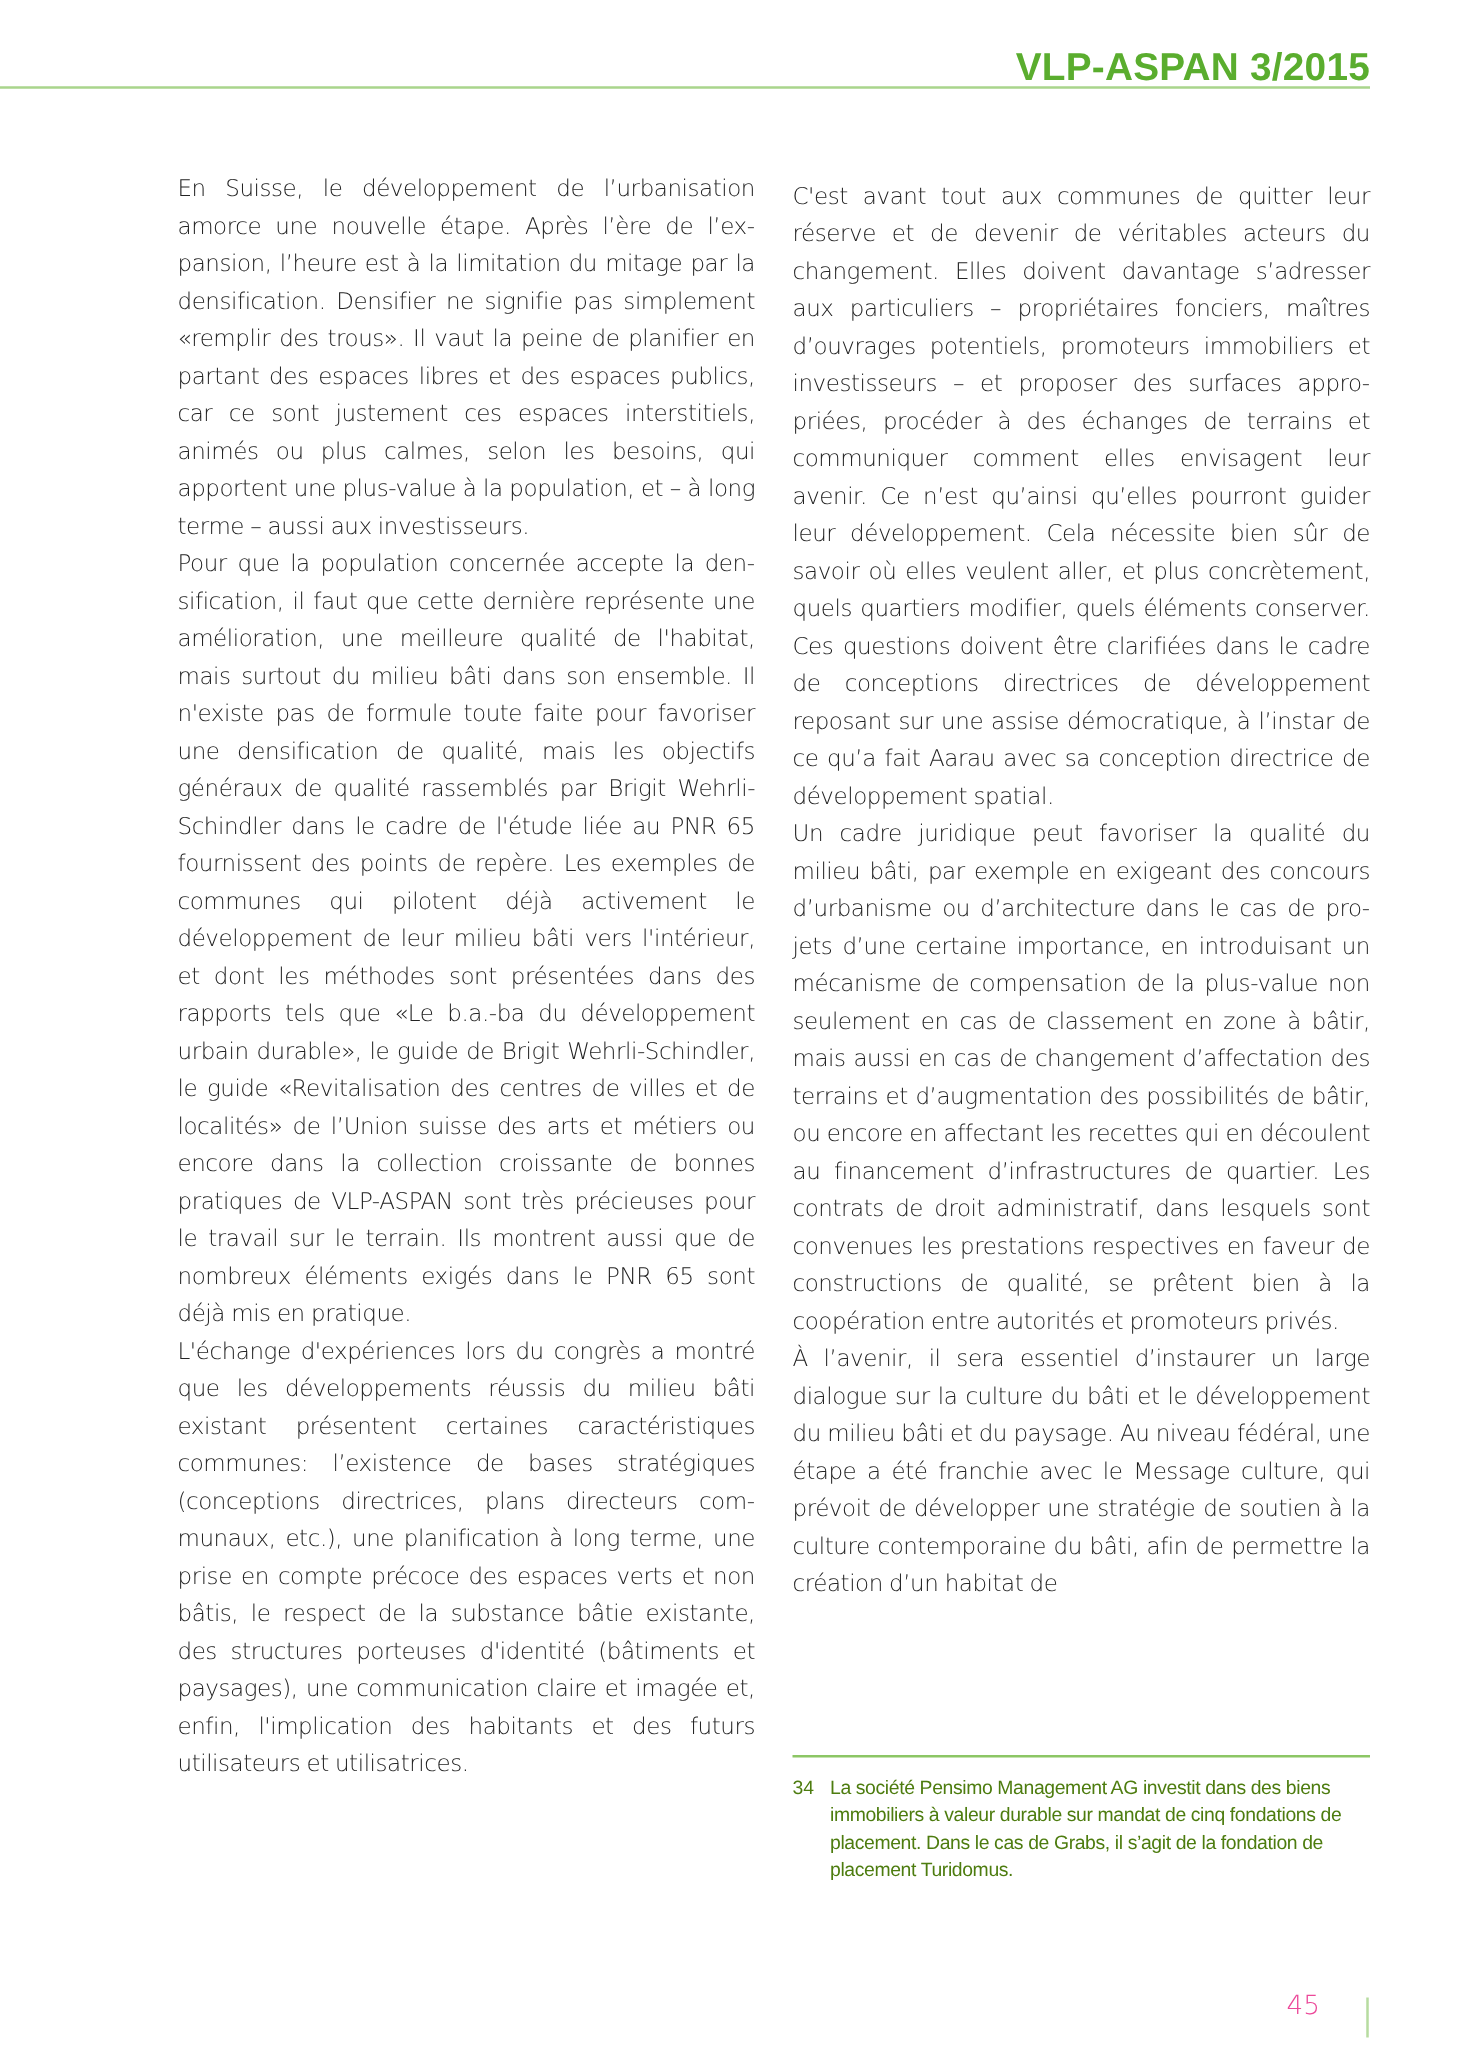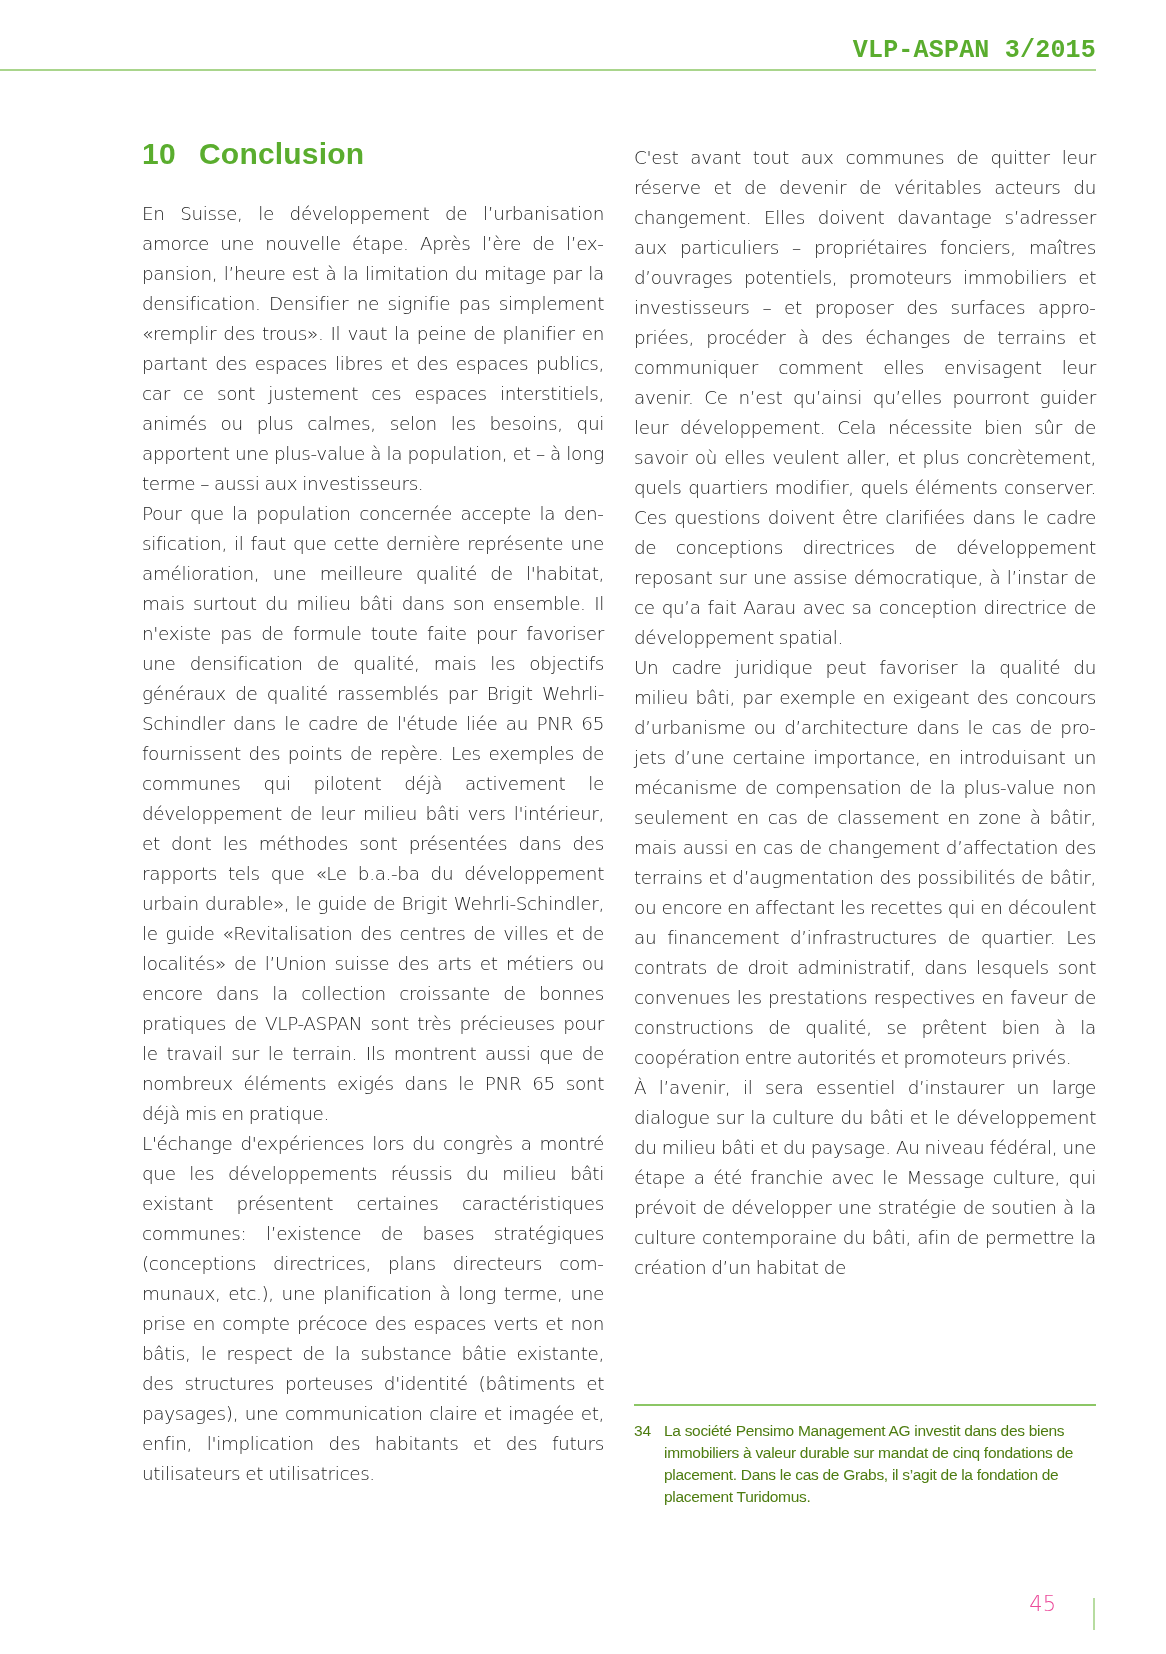--- a/index.html
+++ b/index.html
@@ -3,22 +3,22 @@
 <meta charset="utf-8">
 <style>
   html, body { margin: 0; padding: 0; background: #ffffff; }
   body {
     width: 1166px; height: 1654px; position: relative; overflow: hidden;
     font-family: "DejaVu Sans", "Liberation Sans", sans-serif;
     color: #1e1e1e;
   }
   .header-title {
     position: absolute; right: 70px; top: 36px;
-    font-family: Liberation Mono, monospace; font-weight: bold;
-    font-size: 25px; color: #5aad2e; letter-spacing: 0.2px;
+    font-family: Liberation Sans, sans-serif; font-weight: bold;
+    font-size: 31px; color: #5aad2e; letter-spacing: 0.2px;
     white-space: nowrap;
   }
   .header-rule {
     position: absolute; left: 0; top: 69px; width: 1096px; height: 2px;
     background: #a9d58c;
   }
   .col {
     position: absolute; top: 0;
     font-family: "DejaVu Sans", sans-serif;
     font-size: 18.4px; line-height: 30px; font-weight: 300;
@@ -55,23 +55,20 @@
     background: #b7dca0;
   }
 </style>
 </head>
 <body>
 
 <div class="header-title">VLP-ASPAN 3/2015</div>
 <div class="header-rule"></div>
 
 <div class="col col-left">
-  <h2 class="section-heading">
-    <span class="num">10</span><span>Conclusion</span>
-  </h2>
   <p>En Suisse, le développement de l’urbanisation amorce une nouvelle étape. Après l’ère de l’ex­pansion, l’heure est à la limitation du mitage par la densification. Densifier ne signifie pas simple­ment «remplir des trous». Il vaut la peine de pla­nifier en partant des espaces libres et des espaces publics, car ce sont justement ces espaces inters­titiels, animés ou plus calmes, selon les besoins, qui apportent une plus-value à la population, et – à long terme – aussi aux investisseurs.</p>
   <p>Pour que la population concernée accepte la den­sification, il faut que cette dernière représente une amélioration, une meilleure qualité de l'habi­tat, mais surtout du milieu bâti dans son en­semble. Il n'existe pas de formule toute faite pour favoriser une densification de qualité, mais les objectifs généraux de qualité rassemblés par Bri­git Wehrli-Schindler dans le cadre de l'étude liée au PNR 65 fournissent des points de repère. Les exemples de communes qui pilotent déjà active­ment le développement de leur milieu bâti vers l'intérieur, et dont les méthodes sont présentées dans des rapports tels que «Le b.a.-ba du déve­loppement urbain durable», le guide de Brigit Wehrli-Schindler, le guide «Revitalisation des centres de villes et de localités» de l’Union suisse des arts et métiers ou encore dans la collection croissante de bonnes pratiques de VLP-ASPAN sont très précieuses pour le travail sur le terrain. Ils montrent aussi que de nombreux éléments exi­gés dans le PNR 65 sont déjà mis en pratique.</p>
   <p>L'échange d'expériences lors du congrès a mon­tré que les développements réussis du milieu bâti existant présentent certaines caractéristiques communes: l’existence de bases stratégiques (conceptions directrices, plans directeurs com­munaux, etc.), une planification à long terme, une prise en compte précoce des espaces verts et non bâtis, le respect de la substance bâtie exis­tante, des structures porteuses d'identité (bâti­ments et paysages), une communication claire et imagée et, enfin, l'implication des habitants et des futurs utilisateurs et utilisatrices.</p>
 </div>
 
 <div class="col col-right">
   <p>C'est avant tout aux communes de quitter leur réserve et de devenir de véritables acteurs du changement. Elles doivent davantage s’adresser aux particuliers – propriétaires fonciers, maîtres d’ouvrages potentiels, promoteurs immobiliers et investisseurs – et proposer des surfaces appro­priées, procéder à des échanges de terrains et communiquer comment elles envisagent leur avenir. Ce n’est qu’ainsi qu’elles pourront guider leur développement. Cela nécessite bien sûr de savoir où elles veulent aller, et plus concrètement, quels quartiers modifier, quels éléments conser­ver. Ces questions doivent être clarifiées dans le cadre de conceptions directrices de développe­ment reposant sur une assise démocratique, à l’instar de ce qu’a fait Aarau avec sa conception directrice de développement spatial.</p>
   <p>Un cadre juridique peut favoriser la qualité du milieu bâti, par exemple en exigeant des concours d’urbanisme ou d’architecture dans le cas de pro­jets d’une certaine importance, en introduisant un mécanisme de compensation de la plus-value non seulement en cas de classement en zone à bâtir, mais aussi en cas de changement d’affecta­tion des terrains et d’augmentation des possibili­tés de bâtir, ou encore en affectant les recettes qui en découlent au financement d’infrastruc­tures de quartier. Les contrats de droit adminis­tratif, dans lesquels sont convenues les presta­tions respectives en faveur de constructions de qualité, se prêtent bien à la coopération entre autorités et promoteurs privés.</p>
   <p>À l’avenir, il sera essentiel d’instaurer un large dialogue sur la culture du bâti et le développe­ment du milieu bâti et du paysage. Au niveau fédéral, une étape a été franchie avec le Message culture, qui prévoit de développer une stratégie de soutien à la culture contemporaine du bâti, afin de permettre la création d’un habitat de</p>
 </div>

